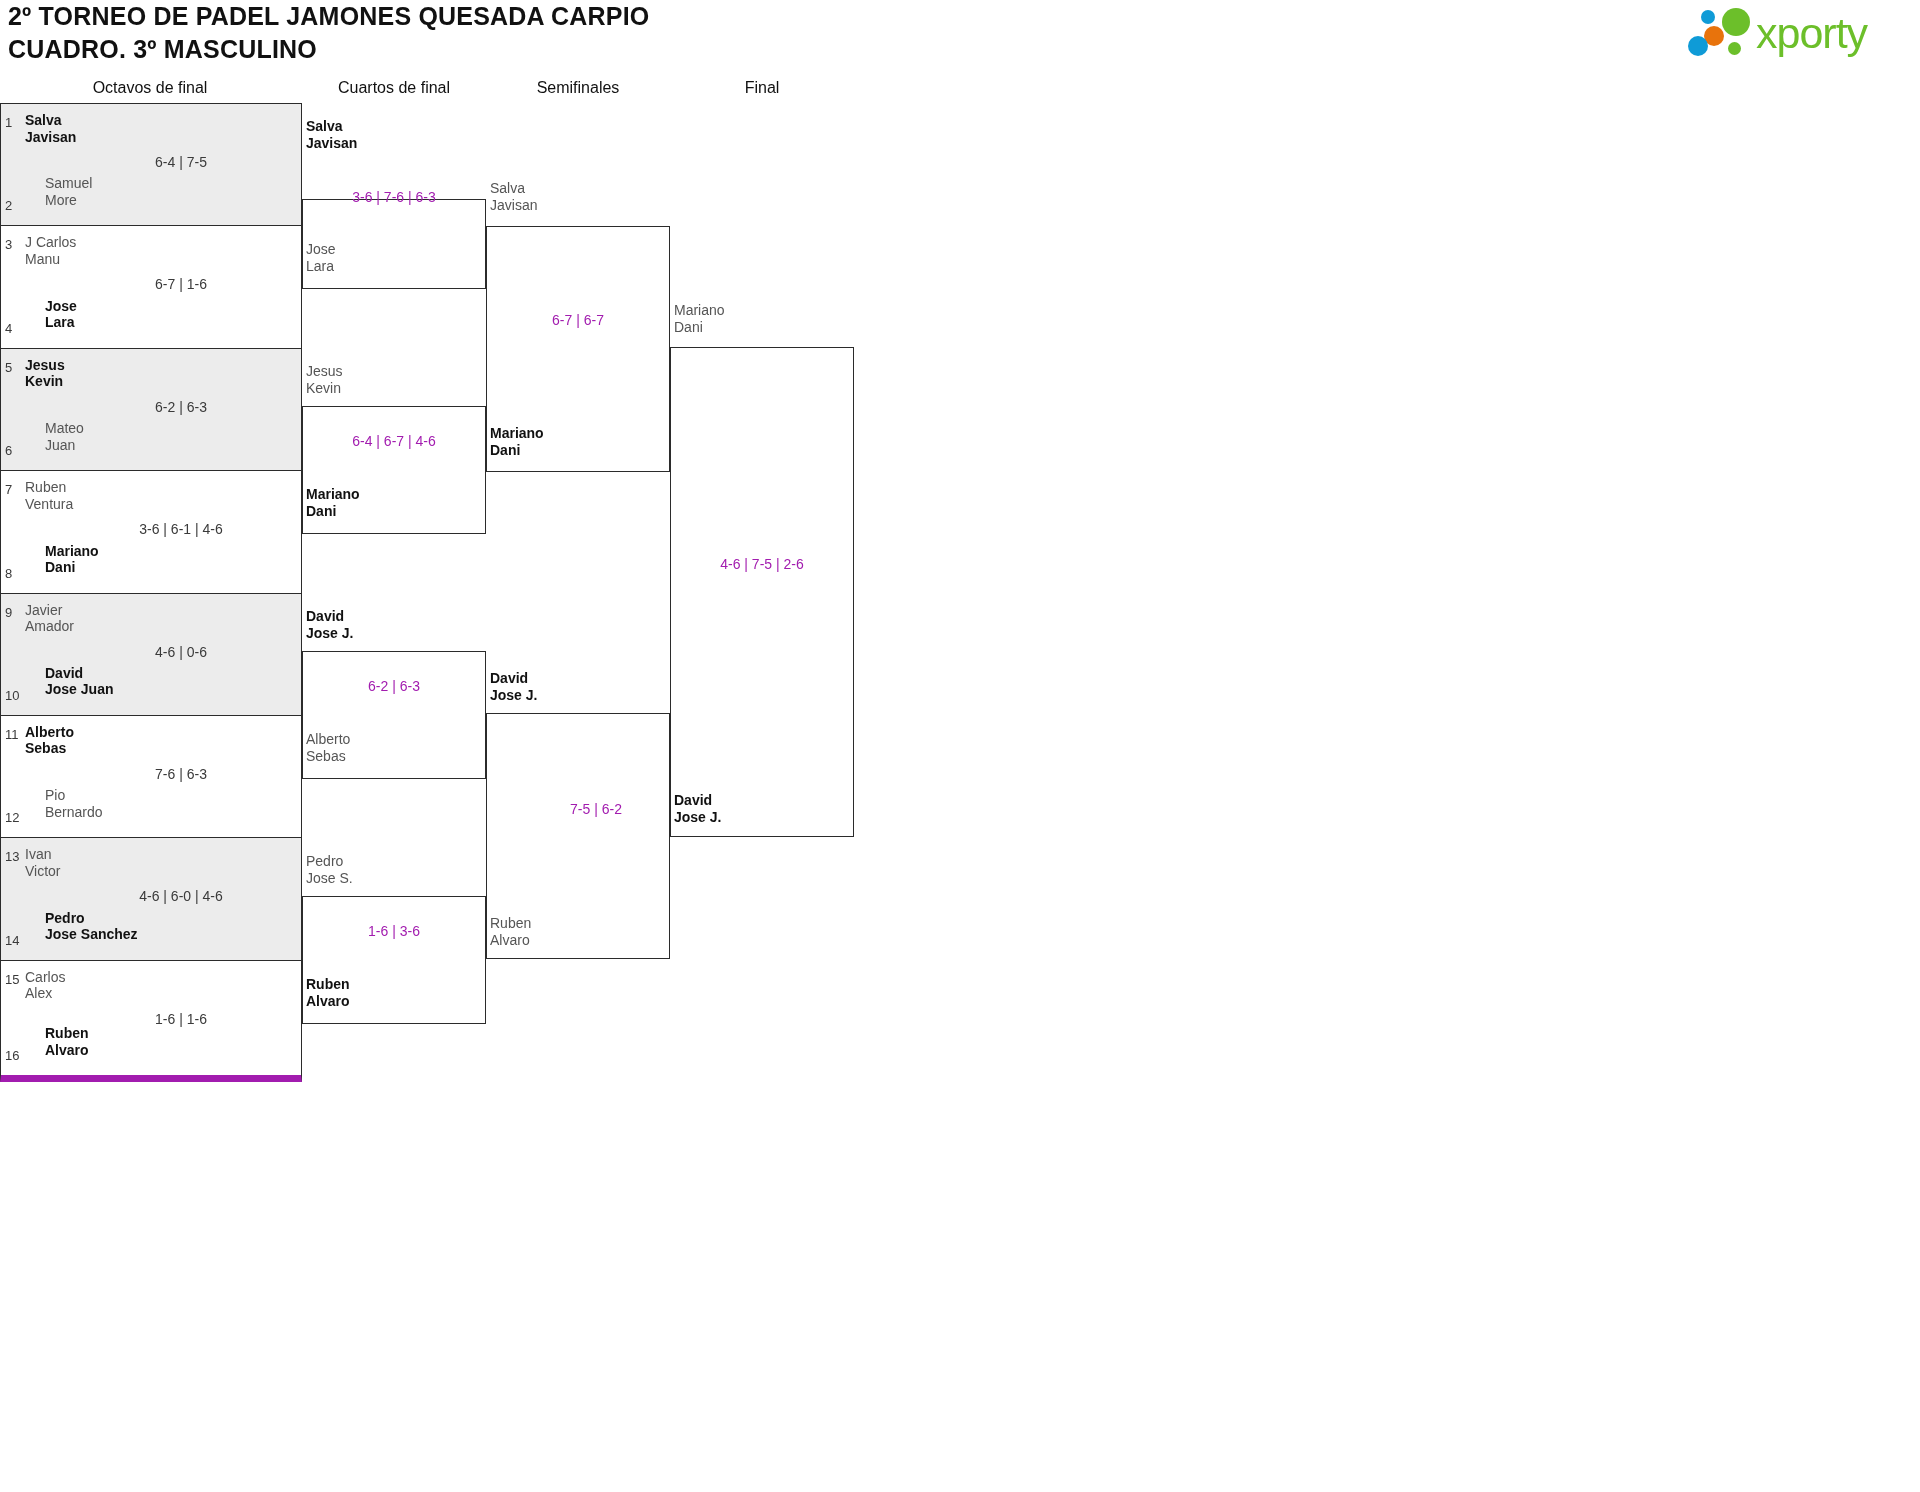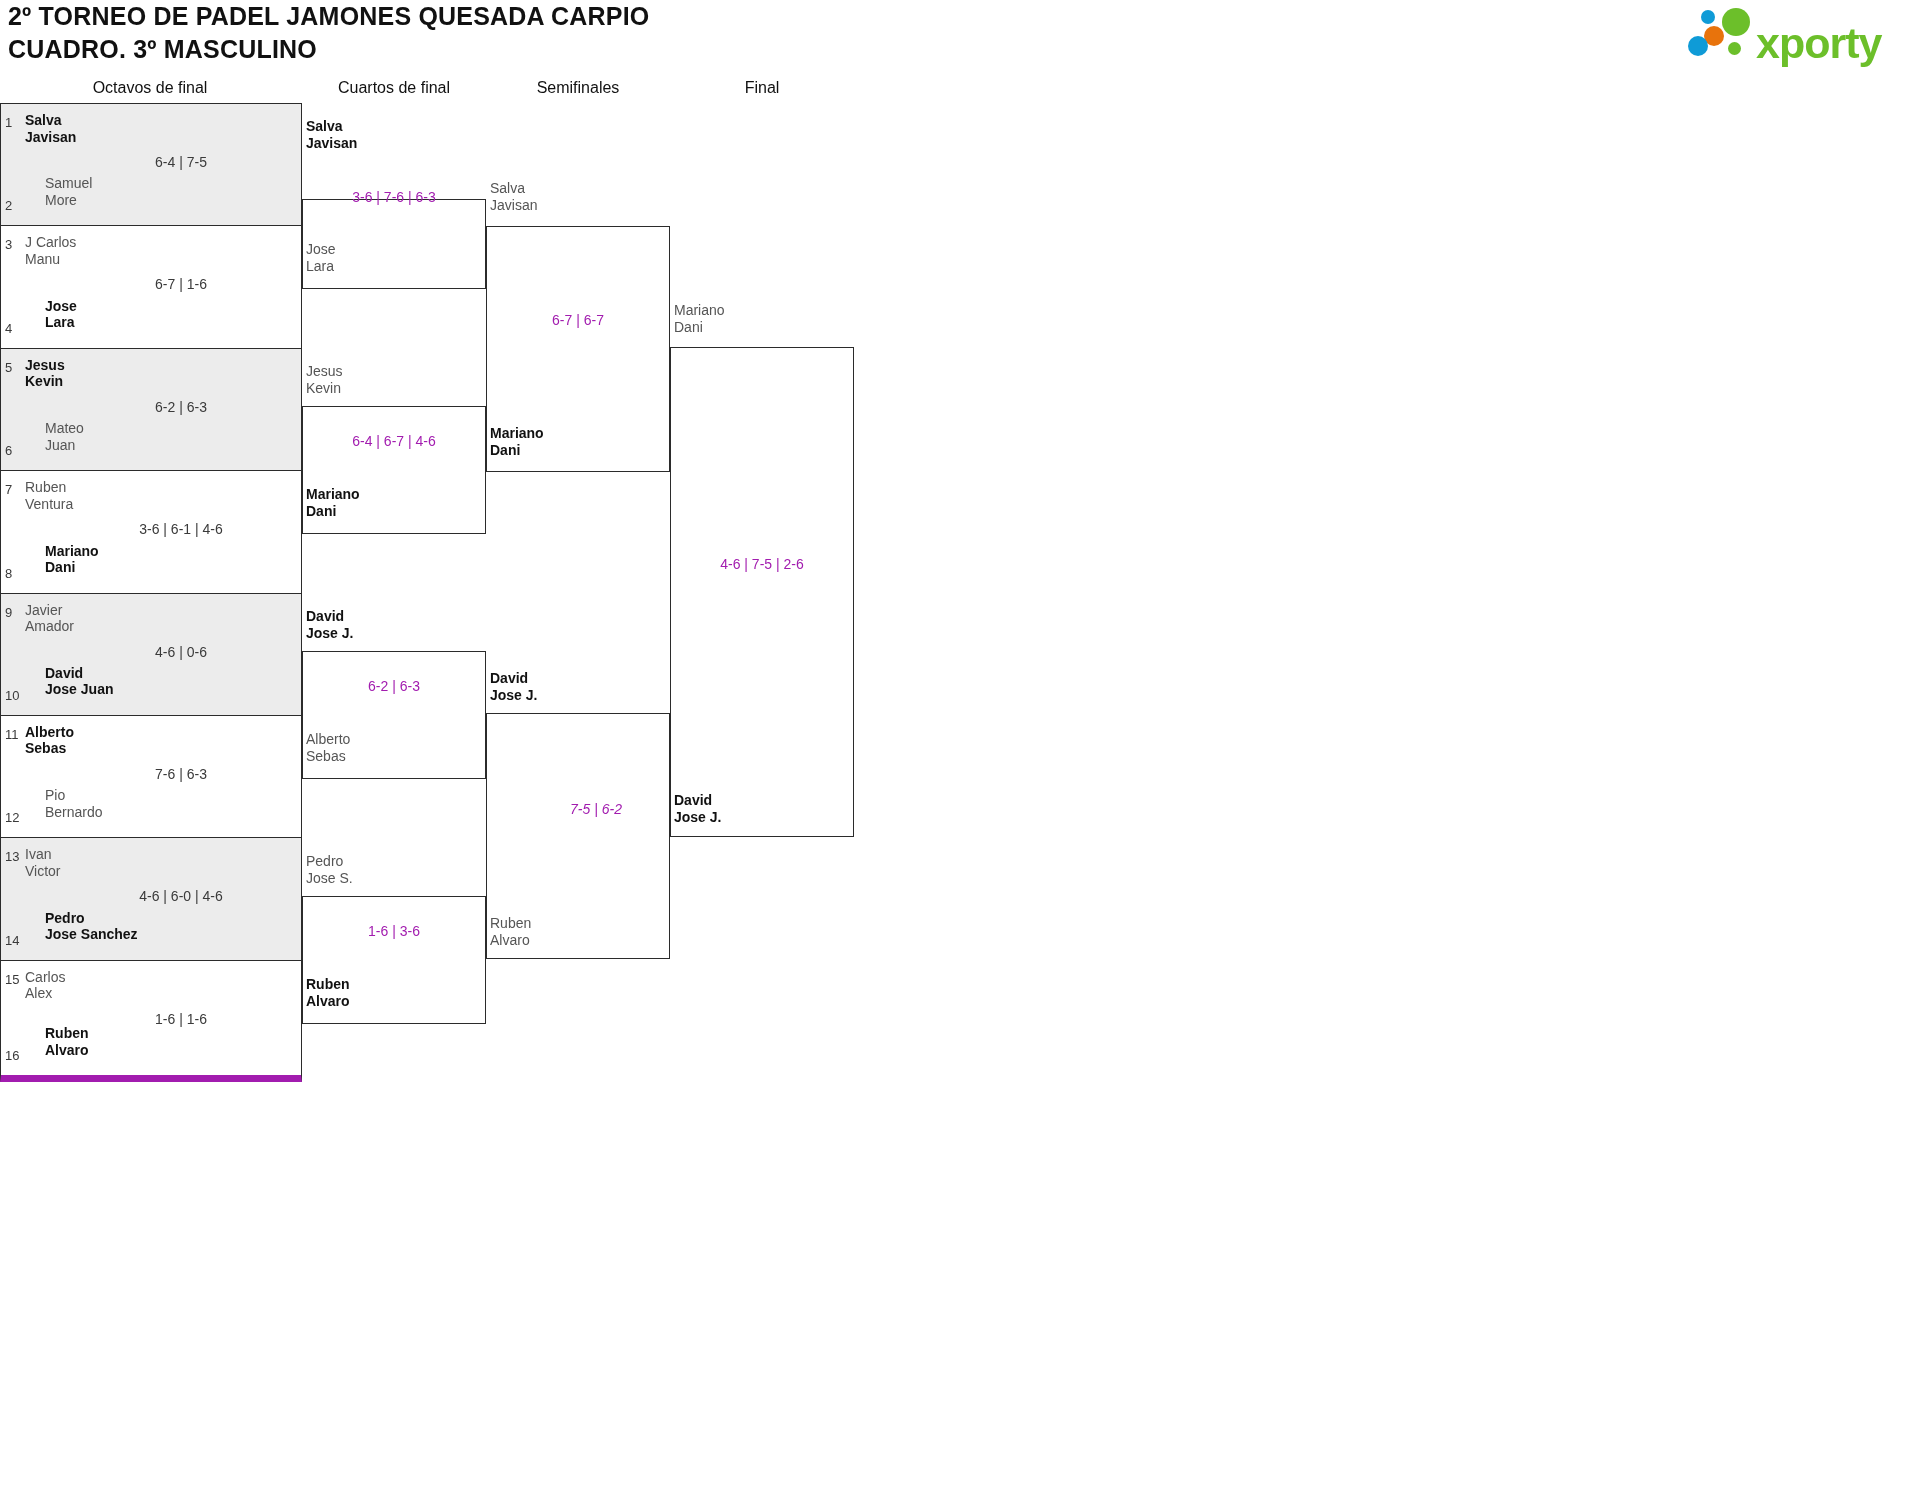--- a/index.html
+++ b/index.html
@@ -15,22 +15,22 @@
   .title-line{
     font-size:25px;font-weight:bold;letter-spacing:.2px;
     line-height:33px;color:#111;white-space:nowrap;
   }
 
   .logo{position:absolute;right:20px;top:6px;width:220px;height:58px;}
   .logo-dots{position:absolute;left:0;top:0;width:74px;height:58px;}
   .dot{position:absolute;border-radius:50%;}
   .logo-word{
     position:absolute;left:76px;top:1px;
-    font-size:43px;font-weight:bold;letter-spacing:-1px;
-    color:#6cbf2a;line-height:52px;margin-top:10px;
+    font-size:43px;font-weight:normal;letter-spacing:-1px;
+    color:#6cbf2a;line-height:52px;
   }
 
   
   .round-head{
     position:absolute;font-size:16px;color:#111;white-space:nowrap;
     text-align:center;font-weight:400;
   }
 
   
   .r1col{position:absolute;left:0px;top:103px;width:302px;}
@@ -268,21 +268,21 @@
   <span class="pname win" style="left:490px;top:425px;">
     <span>Mariano</span><br>
     <span>Dani</span>
   </span>
 
   <span class="pname win" style="left:490px;top:670px;">
     <span>David</span><br>
     <span>Jose J.</span>
   </span>
   <div class="mbox" style="left:486px;top:713px;width:184px;height:246px;"></div>
-  <span class="mscore" style="left:486px;top:801px;width:220px;font-style:italic;">7-5 | 6-2</span>
+  <span class="mscore" style="left:486px;top:801px;width:220px;">7-5 | 6-2</span>
   <span class="pname lose" style="left:490px;top:915px;">
     <span>Ruben</span><br>
     <span>Alvaro</span>
   </span>
 
   <span class="pname lose" style="left:674px;top:302px;">
     <span>Mariano</span><br>
     <span>Dani</span>
   </span>
   <div class="mbox" style="left:670px;top:347px;width:184px;height:490px;"></div>

